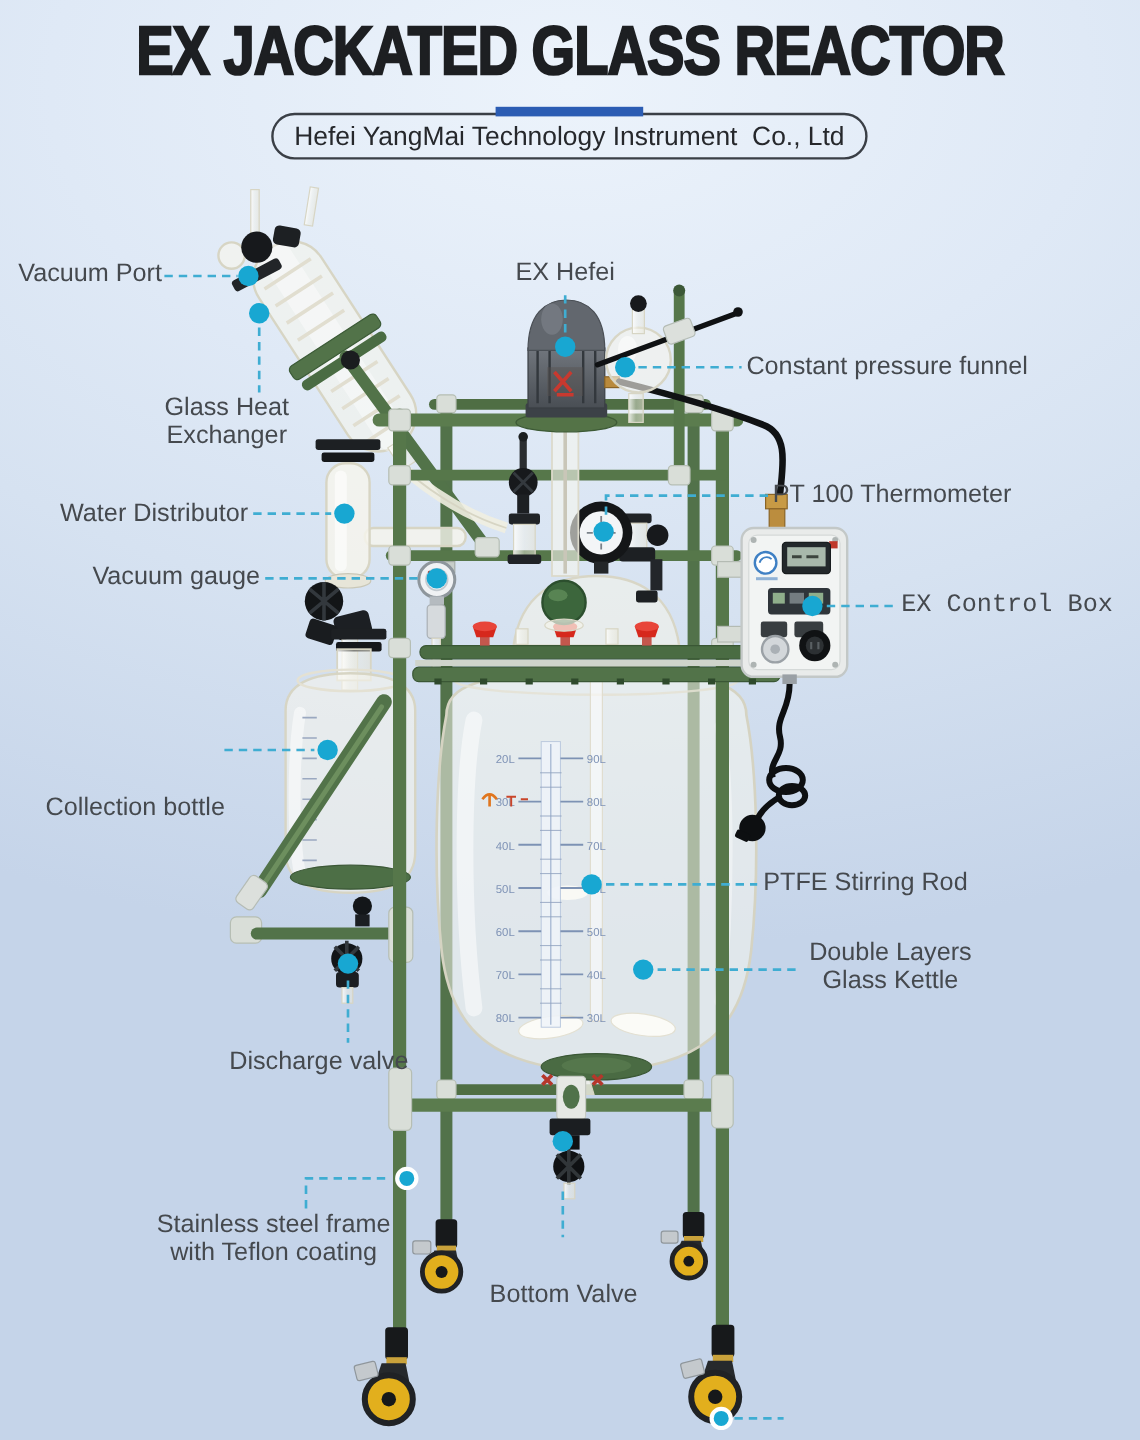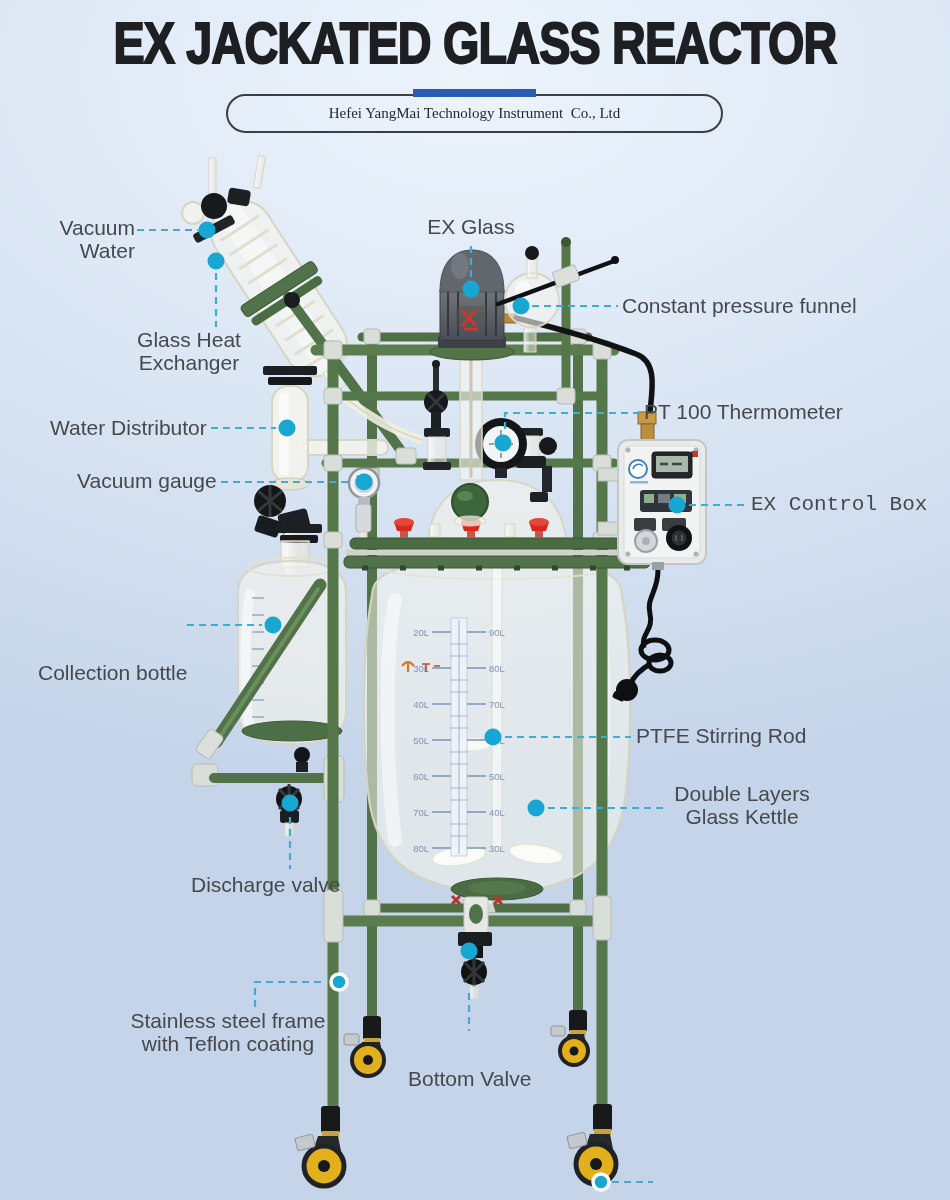--- a/index.html
+++ b/index.html
@@ -6,21 +6,21 @@
   body{width:950px;height:1200px;overflow:hidden;
        font-family:"Liberation Sans","DejaVu Sans",sans-serif;}
   .stage{position:relative;width:950px;height:1200px;
          background:radial-gradient(ellipse 120% 60% at 50% 6%, #ecf3fb 0%, #dfe9f6 38%, #d6e2f1 62%, #c5d4e9 100%);}
   .page-title{position:absolute;left:0;right:0;top:10px;text-align:center;
               font-size:57px;font-weight:900;letter-spacing:-1px;color:#1d1f22;
               transform:scaleX(0.82);-webkit-text-stroke:2px #1d1f22;white-space:nowrap;}
   .brand-pill{position:absolute;left:226px;top:94px;width:497px;height:39px;
               border:2px solid #3a3f46;border-radius:22px;box-sizing:border-box;
               display:flex;align-items:center;justify-content:center;}
-  .brand-pill span{font-size:15px;color:#26282c;white-space:pre;font-family:Liberation Serif, serif;}
+  .brand-pill span{font-size:22px;color:#26282c;white-space:pre;}
   .brand-bar{position:absolute;left:413px;top:89px;width:123px;height:8px;background:#2b5cb3;}
   .callout-label{position:absolute;font-size:21px;line-height:22.5px;color:#45494e;
                  white-space:pre-line;}
   .ta-r{text-align:right;} .ta-c{text-align:center;}
   svg{position:absolute;left:0;top:0;}
 </style>
 </head>
 <body>
 
 <div class="stage">
@@ -371,22 +371,22 @@
       <circle cx="601" cy="1182" r="8" stroke="#ffffff" stroke-width="3.5"></circle>
     </g>
   </svg>
 
   <div class="page-title">EX JACKATED GLASS REACTOR</div>
   <div class="brand-pill">
     <span>Hefei YangMai Technology Instrument  Co., Ltd</span>
   </div>
   <div class="brand-bar"></div>
 
-  <div class="callout-label ta-r" style="left:12px;top:217px;width:123px;">Vacuum Water</div>
-  <div class="callout-label ta-c" style="left:417px;top:216px;width:108px;">EX Glass</div>
+  <div class="callout-label ta-r" style="left:12px;top:217px;width:123px;">Vacuum Port</div>
+  <div class="callout-label ta-c" style="left:417px;top:216px;width:108px;">EX Hefei</div>
   <div class="callout-label" style="left:622px;top:295px;">Constant pressure funnel</div>
   <div class="callout-label ta-c" style="left:100px;top:329px;width:178px;">Glass Heat
 Exchanger</div>
   <div class="callout-label" style="left:50px;top:417px;">Water Distributor</div>
   <div class="callout-label" style="left:644px;top:401px;">PT 100 Thermometer</div>
   <div class="callout-label" style="left:77px;top:470px;">Vacuum gauge</div>
   <div class="callout-label" style="left:751px;top:494px;font-family:Liberation Mono, monospace;">EX Control Box</div>
   <div class="callout-label" style="left:38px;top:614px;margin-top:48px;">Collection bottle</div>
   <div class="callout-label" style="left:636px;top:725px;">PTFE Stirring Rod</div>
   <div class="callout-label ta-c" style="left:656px;top:783px;width:172px;">Double Layers

